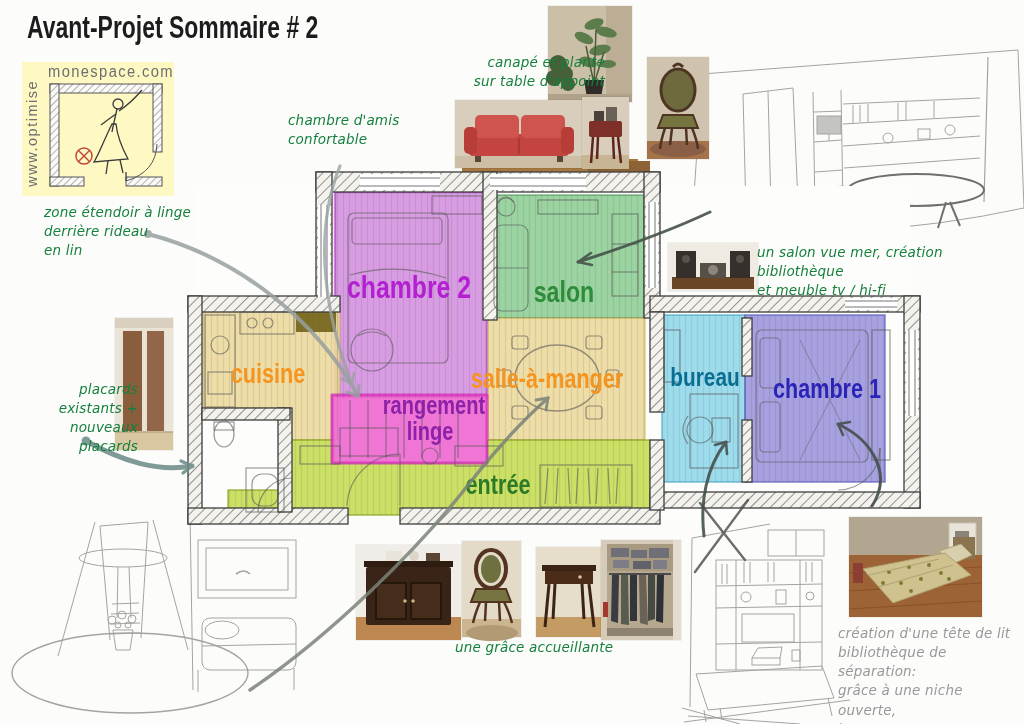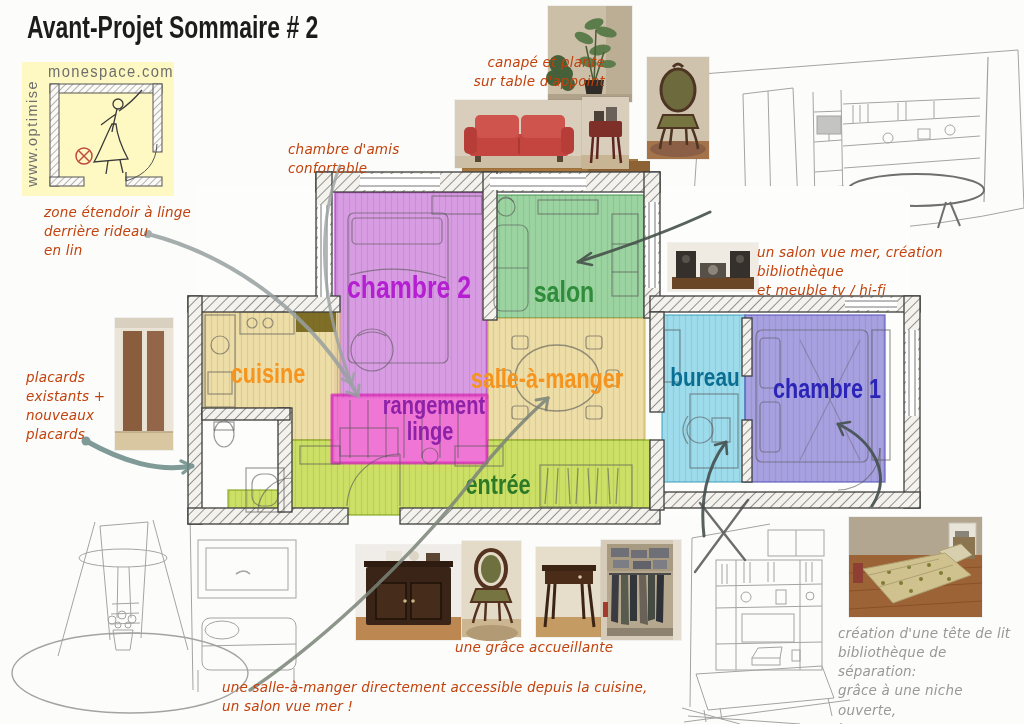--- a/index.html
+++ b/index.html
@@ -10,25 +10,25 @@
   #title{left:27px;top:10px;font-size:28px;font-weight:bold;color:#1c1c1c;
          transform:scale(0.82,1.12);transform-origin:left top;letter-spacing:0px;white-space:nowrap;}
   
   #logo{left:22px;top:62px;width:152px;height:134px;background:#fef9c3;}
   #logo .site{position:absolute;left:26px;top:1px;font-size:16px;color:#6e6e6e;letter-spacing:1.5px;
               transform:scaleX(0.92);transform-origin:left;}
   #logo .vert{position:absolute;left:2px;top:18px;font-size:14.5px;color:#6e6e6e;letter-spacing:1.5px;
               writing-mode:vertical-rl;transform:rotate(180deg);}
   
   .note{font-family:"DejaVu Sans",sans-serif;font-style:italic;font-size:13.5px;line-height:1.42;
-        color:#c2410c;white-space:pre-line;letter-spacing:0.2px;}
+        color:#15803d;white-space:pre-line;letter-spacing:0.2px;}
   #note-canape{left:425px;top:53px;width:180px;text-align:right;}
-  #note-chambre-amis{left:288px;top:140px;}
+  #note-chambre-amis{left:288px;top:111px;}
   #note-zone-etendoir{left:44px;top:203px;font-style:italic;}
-  #note-placards{left:26px;top:368px;width:112px;}
+  #note-placards{left:26px;top:380px;width:112px;text-align:right;}
   #note-salon-vue-mer{left:757px;top:243px;width:275px;}
   #note-entree-accueillante{left:455px;top:638px;}
   #note-salle-manger{left:222px;top:678px;width:430px;}
   #note-tete-lit{left:838px;top:624px;width:185px;color:#98989a;}
   
   .room-label{position:absolute;font-weight:bold;white-space:nowrap;
               transform:translateX(-50%) scaleX(0.8);transform-origin:center top;}
   #lbl-chambre2{left:409px;top:270px;font-size:31px;}
   #lbl-salon{left:564px;top:276px;font-size:29px;}
   #lbl-cuisine{left:268px;top:359px;font-size:27px;}
@@ -626,20 +626,18 @@
   <div class="abs note" id="note-zone-etendoir">zone étendoir à linge
 derrière rideau
 en lin</div>
   <div class="abs note" id="note-placards">placards
 existants +
 nouveaux
 placards</div>
   <div class="abs note" id="note-salon-vue-mer">un salon vue mer, création bibliothèque
 et meuble tv / hi-fi</div>
   <div class="abs note" id="note-entree-accueillante">une grâce accueillante</div>
-  <div class="abs note" id="note-salle-manger">une salle-à-manger directement accessible depuis la cuisine,
-un salon vue mer !</div>
   <div class="abs note" id="note-tete-lit">création d'une tête de lit
 bibliothèque de séparation:
 grâce à une niche ouverte,
 bureau vue mer !</div>
 
 </div>
 
 </body></html>

